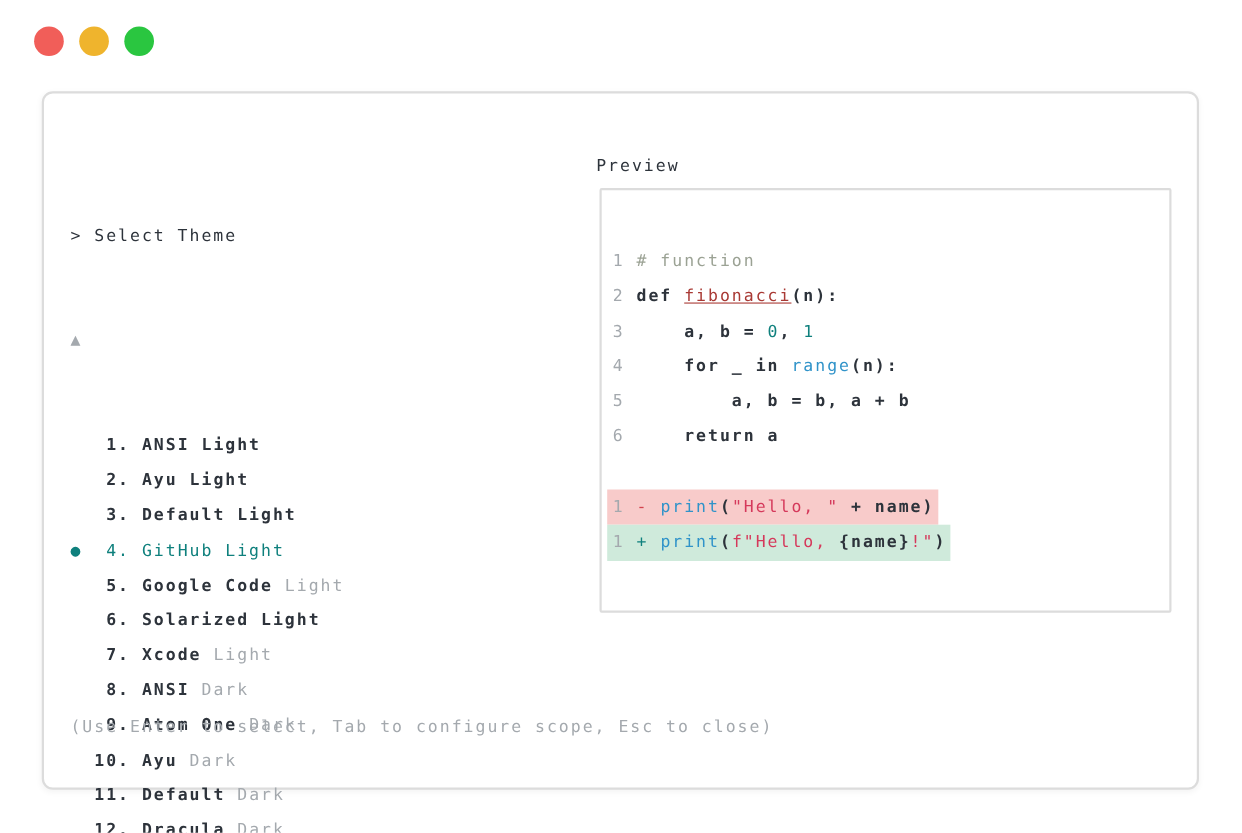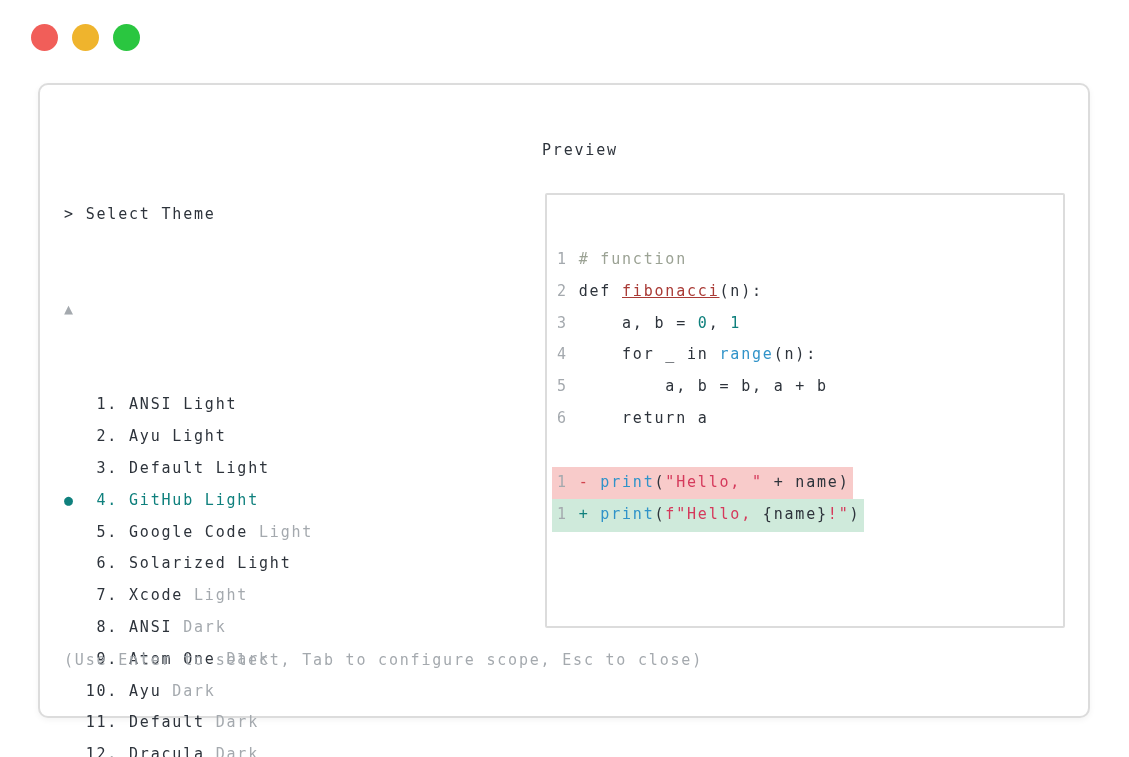--- a/index.html
+++ b/index.html
@@ -19,25 +19,25 @@
     position:absolute;left:38px;top:83px;width:1052px;height:635px;
     border:2px solid var(--border);border-radius:10px;background:#fff;
     box-shadow:0 2px 6px rgba(0,0,0,0.05);
   }
   .mono{font-size:15px;line-height:31.8px;letter-spacing:1.8px;white-space:pre;}
   .left-col{position:absolute;left:24px;top:50px;}
   .row{white-space:pre;}
   .help{position:absolute;left:24px;top:540px;color:var(--muted);margin-top:20px;}
   .preview-title{position:absolute;left:502px;top:50px;color:var(--dark);}
   .preview-box{
-    position:absolute;left:505px;top:108px;width:520px;height:435px;
+    position:absolute;left:505px;top:86px;width:520px;height:386px;
     border:2px solid var(--border);border-radius:2px;background:#fff;
     padding:49px 0 0 10px;overflow:hidden;
   }
-  .t-dark{color:var(--dark);}    .t-muted{color:var(--muted);}
+  .t-dark{color:var(--dark);font-weight:bold;}    .t-muted{color:var(--muted);}
   .t-teal{color:var(--teal);}    .t-red{color:var(--red);text-decoration:underline;}
   .t-crimson{color:var(--crimson);} .t-blue{color:var(--blue);text-align:right;}
   .t-comment{color:var(--comment);} .t-minus{color:var(--minus);}
   .t-plus{color:var(--plus);}
   .hl{display:inline-block;padding:0 4px 1px 5px;margin-left:-5px;}
   .hl-removed{background:var(--bg-removed);}
   .hl-added{background:var(--bg-added);}
   .prompt{color:var(--dark);}
   .scroll-up{color:var(--muted);}
 </style>

